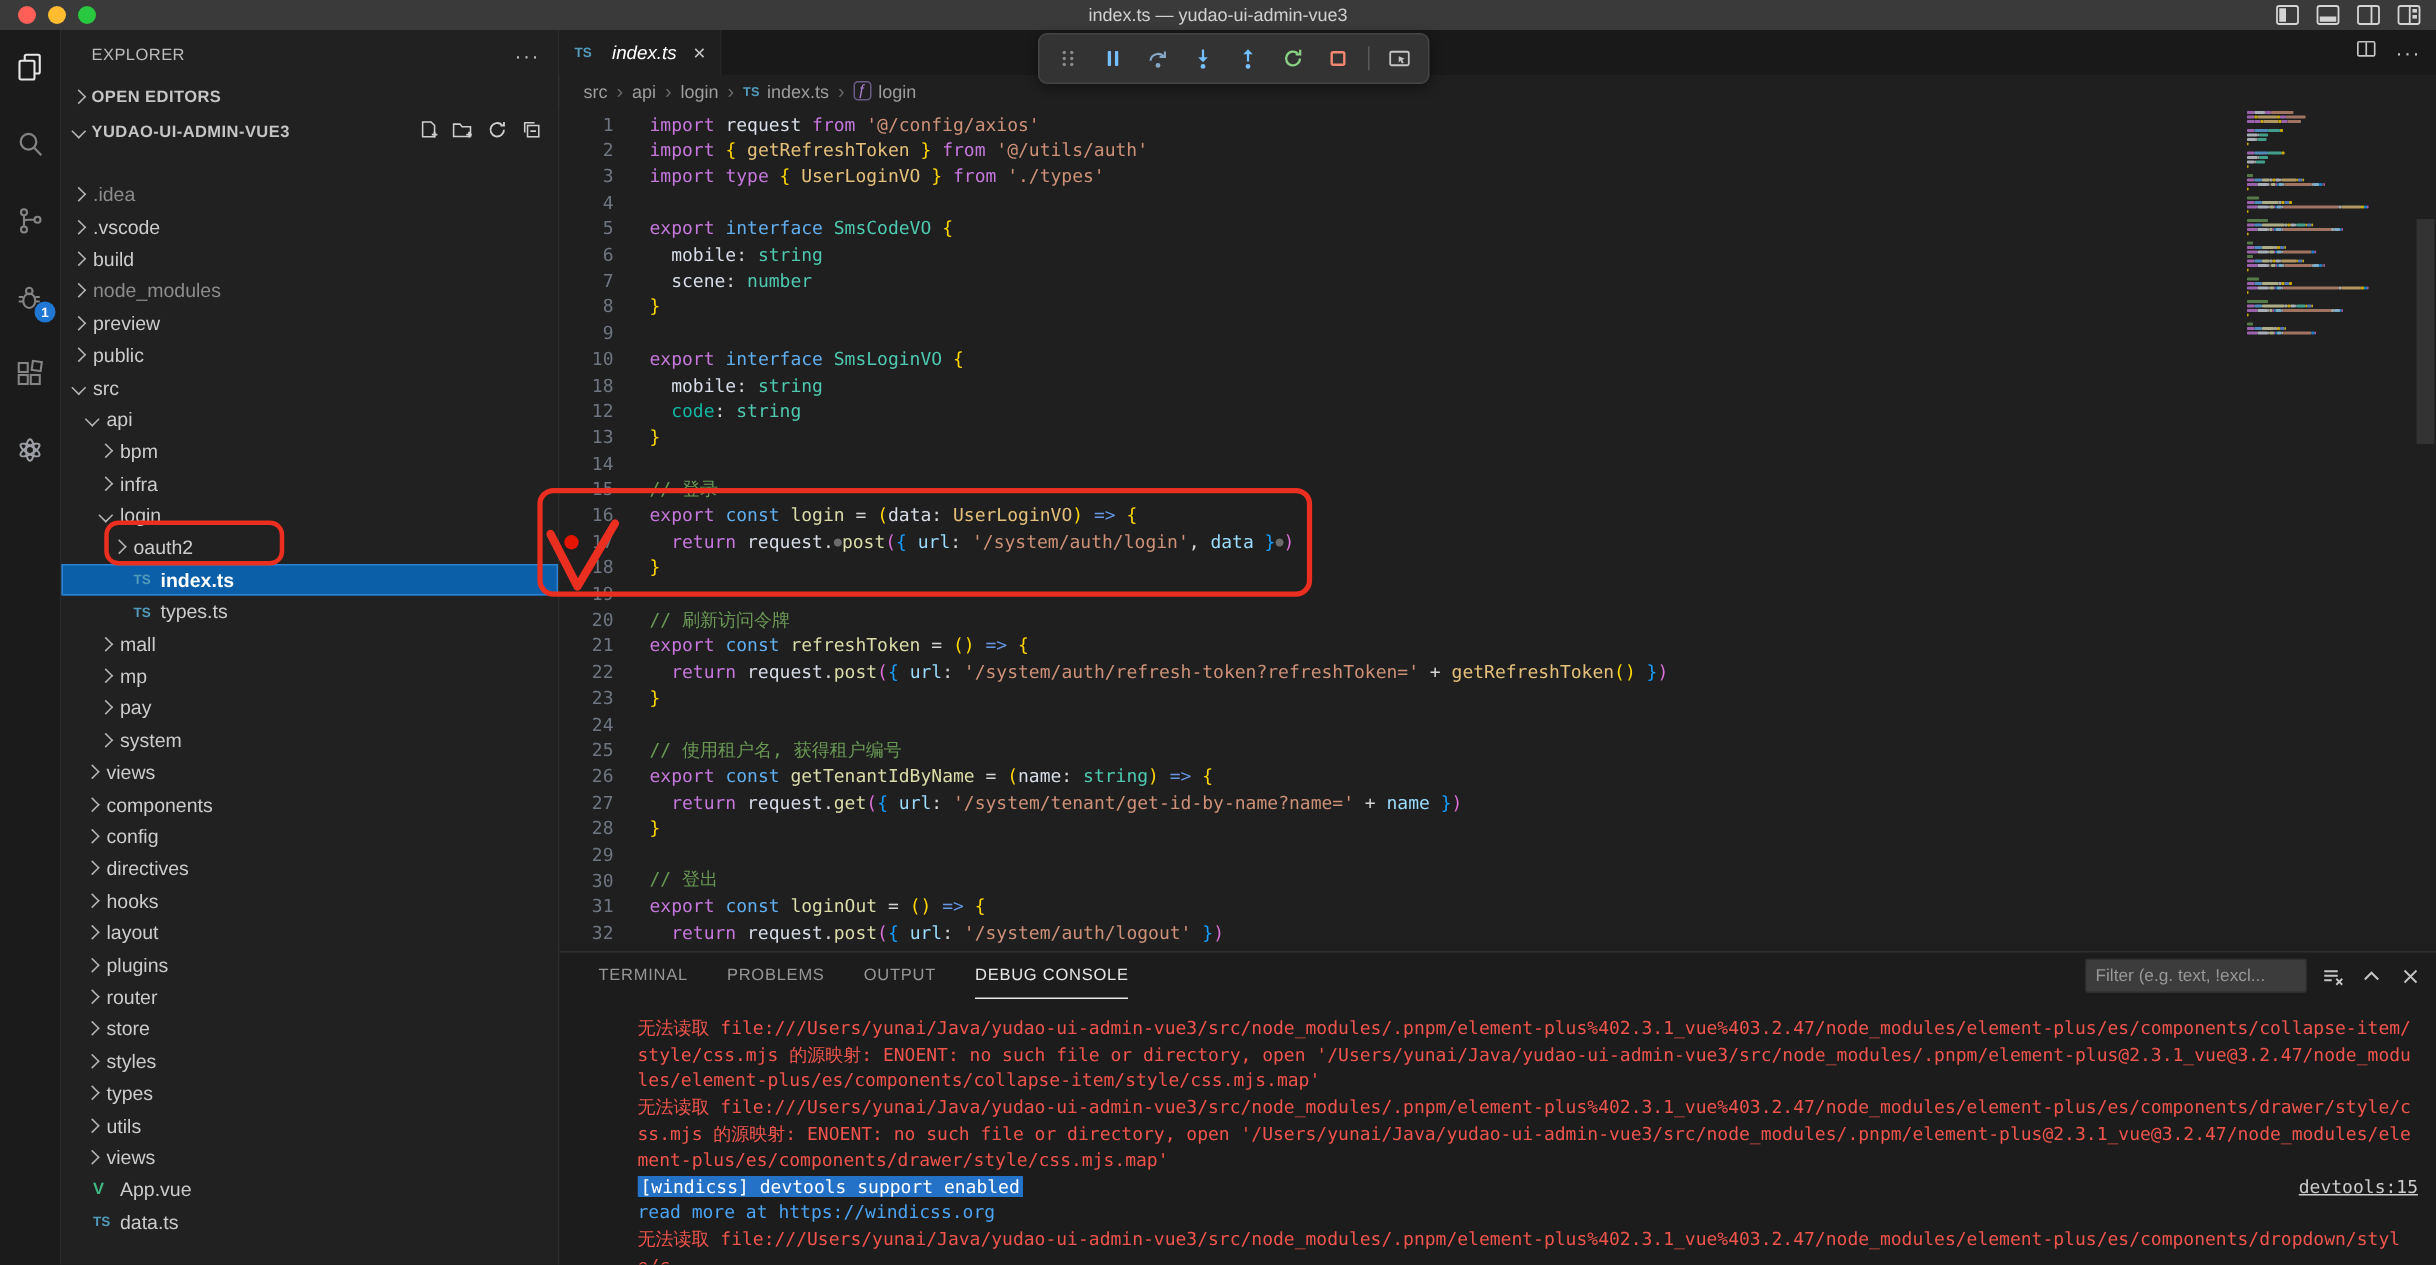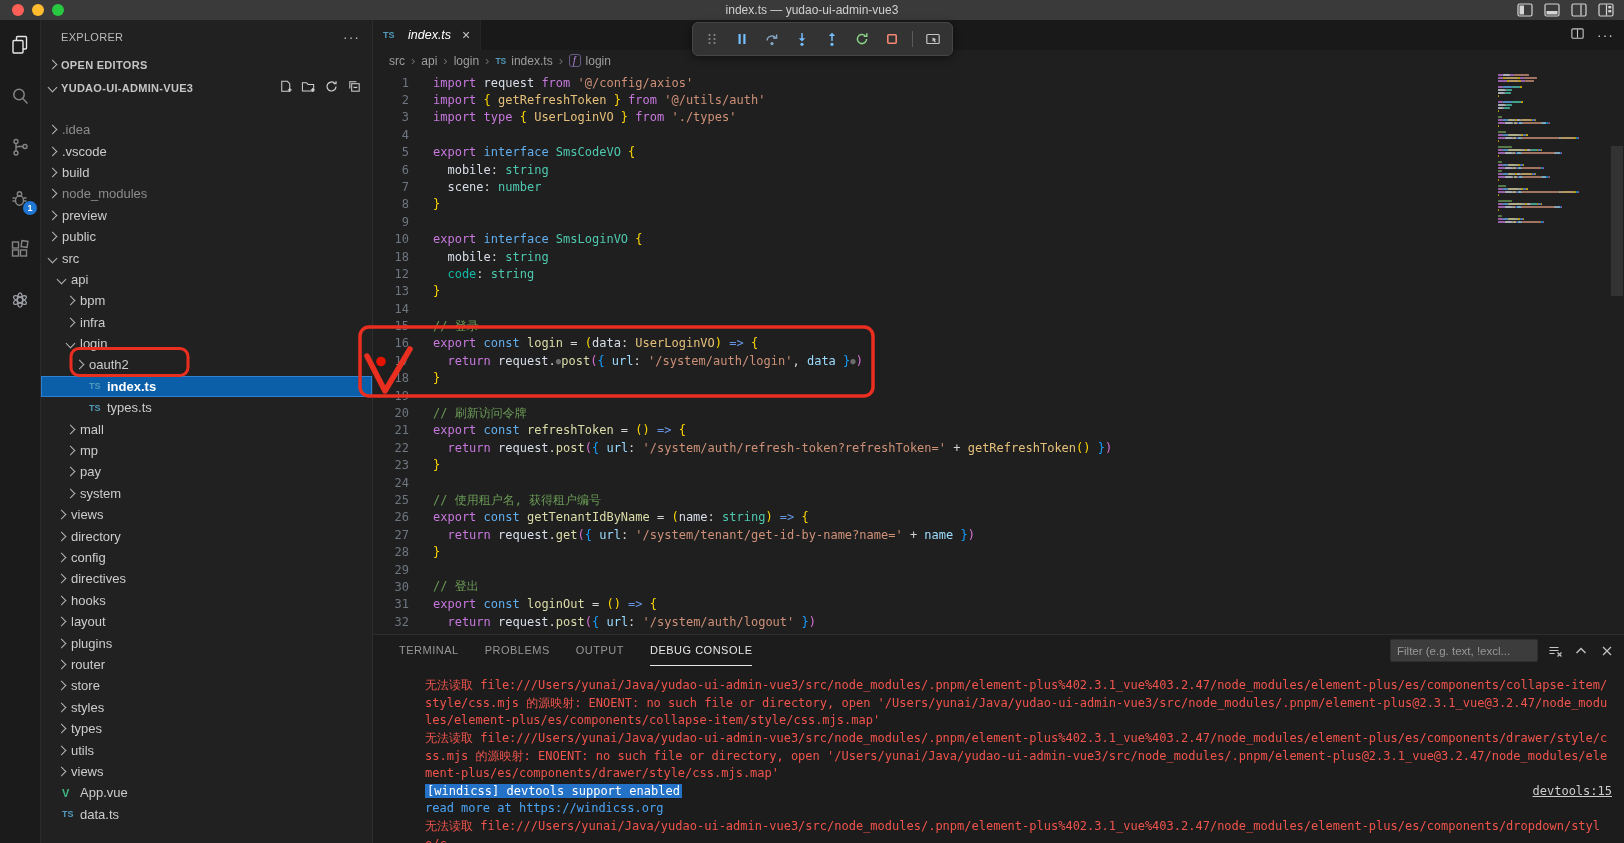--- a/index.html
+++ b/index.html
@@ -280,21 +280,21 @@
           <div class="trow" style="padding-left: 26px;">
             <span class="chev right"></span>
             <span>system</span>
           </div>
           <div class="trow" style="padding-left: 17px;">
             <span class="chev right"></span>
             <span>views</span>
           </div>
           <div class="trow" style="padding-left: 17px;">
             <span class="chev right"></span>
-            <span>directory</span>
+            <span>components</span>
           </div>
           <div class="trow" style="padding-left: 17px;">
             <span class="chev right"></span>
             <span>config</span>
           </div>
           <div class="trow" style="padding-left: 17px;">
             <span class="chev right"></span>
             <span>directives</span>
           </div>
           <div class="trow" style="padding-left: 17px; text-align: center;">

